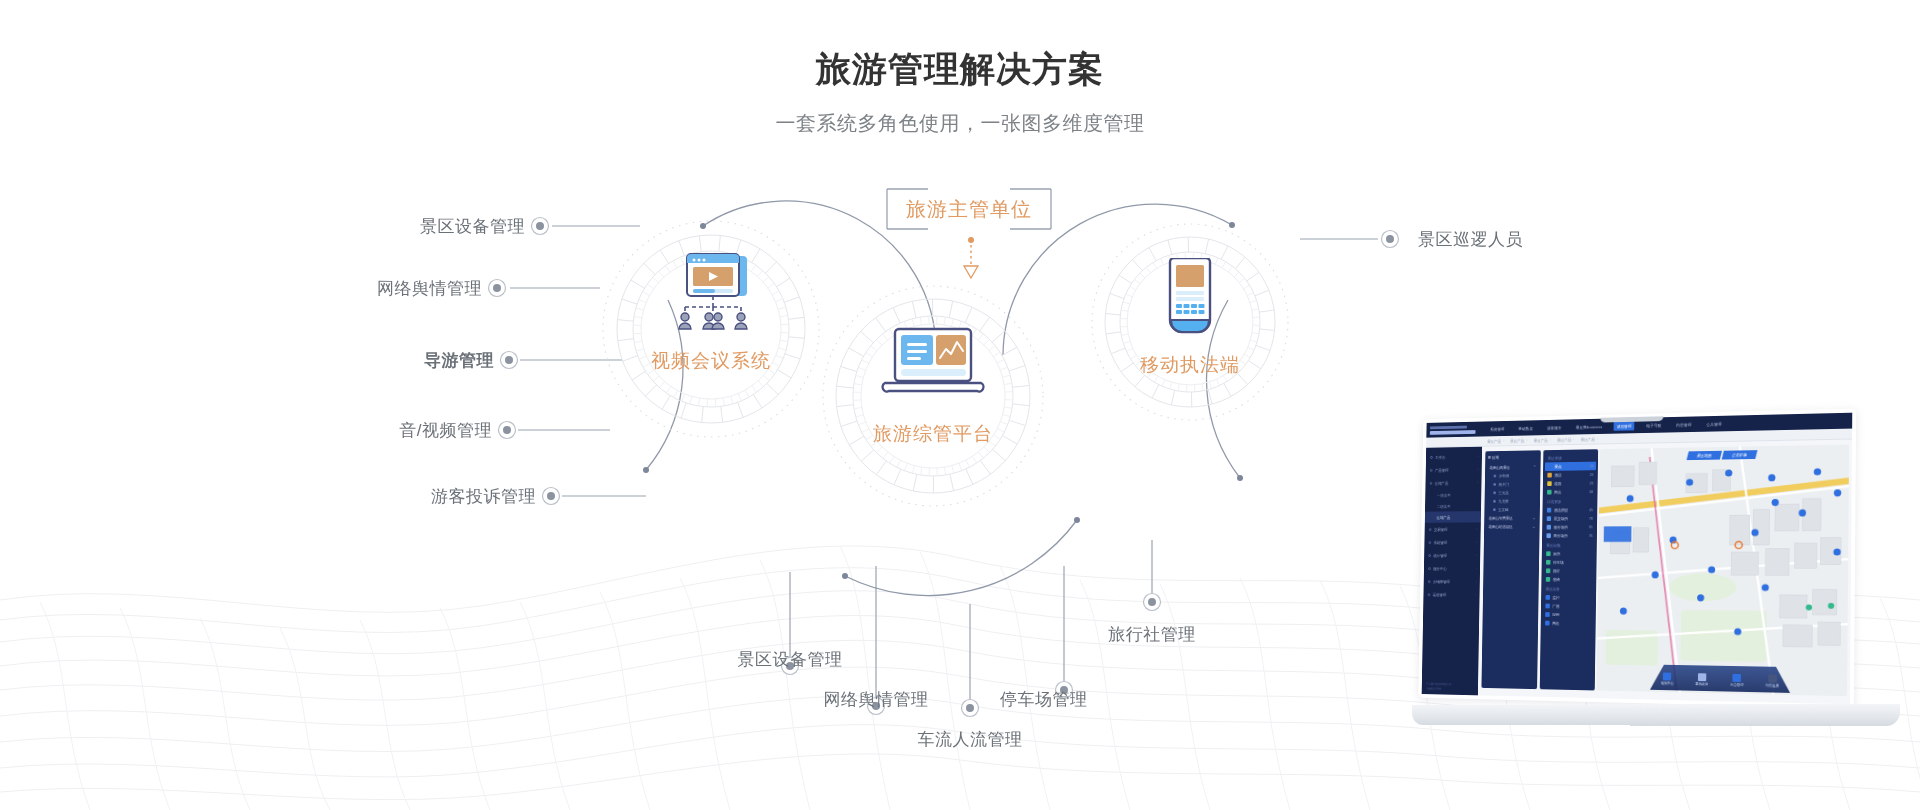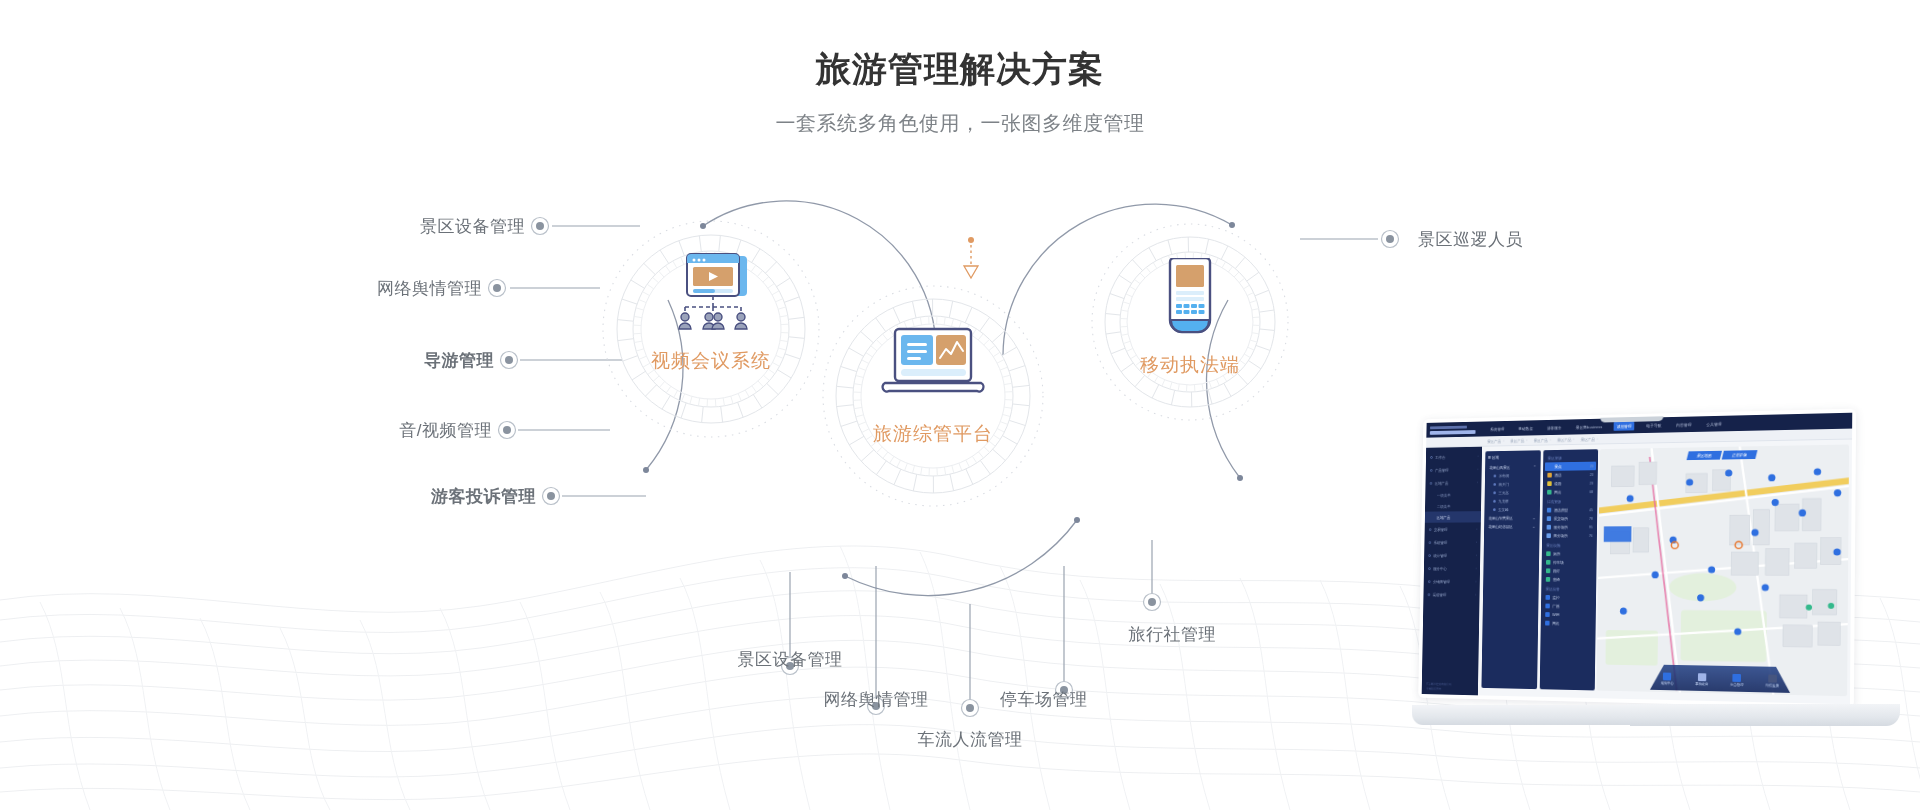--- a/index.html
+++ b/index.html
@@ -278,20 +278,33 @@
     <g fill="#7d879a">
       <circle cx="703" cy="226" r="3"></circle>
       <circle cx="1232" cy="225" r="3"></circle>
       <circle cx="1077" cy="520" r="3"></circle>
       <circle cx="845" cy="576" r="3"></circle>
       <circle cx="646" cy="470" r="3"></circle>
       <circle cx="1240" cy="478" r="3"></circle>
     </g>
   </svg>
 
+  <div class="auth-box">
+    <svg class="frame" viewBox="0 0 166 42">
+      <g stroke="#9aa3b0" stroke-width="1.3" fill="none">
+        <path d="M1,1 L1,41"></path>
+        <path d="M165,1 L165,41"></path>
+        <path d="M1,1 L42,1"></path>
+        <path d="M124,1 L165,1"></path>
+        <path d="M1,41 L42,41"></path>
+        <path d="M124,41 L165,41"></path>
+      </g>
+    </svg>
+    <div class="txt">旅游主管单位</div>
+  </div>
 
   <svg style="position:absolute;left:958px;top:236px;width:26px;height:46px;">
     <circle cx="13" cy="4" r="3" fill="#e09a62"></circle>
     <line x1="13" y1="9" x2="13" y2="29" stroke="#e09a62" stroke-width="1.4" stroke-dasharray="2.5,3"></line>
     <path d="M6,30 L20,30 L13,42 Z" fill="none" stroke="#e09a62" stroke-width="1.3"></path>
   </svg>
 
   <div class="cluster" id="cluster-video">
     <svg class="ring-svg" width="222" height="222" viewBox="0 0 222 222">
       <circle cx="111" cy="111" r="108" fill="none" stroke="#d9dce2" stroke-width="1.1" stroke-dasharray="1.5,5.5"></circle>
@@ -640,29 +653,29 @@
         <path d="M6,56 h96 a4,4 0 0,1 -4,8 h-88 a4,4 0 0,1 -4,-8 z" fill="#ffffff" stroke="#4a5080" stroke-width="2.4"></path>
       </svg>
     </div>
     <div class="label">旅游综管平台</div>
   </div>
 
   <div class="conn-label right-align" style="left:300px; top:215px; width:225px;">景区设备管理</div>
   <div class="conn-label right-align" style="left:260px; top:277px; width:222px;">网络舆情管理</div>
   <div class="conn-label right-align" style="left:270px; top:349px; width:224px;font-weight:bold;">导游管理</div>
   <div class="conn-label right-align" style="left:268px; top:419px; width:224px;">音/视频管理</div>
-  <div class="conn-label right-align" style="left:312px; top:485px; width:224px;font-weight:bold;">游客投诉管理</div>
+  <div class="conn-label right-align" style="left:312px; top:485px; width:224px;">游客投诉管理</div>
 
   <div class="conn-label" style="left:1418px; top:228px;">景区巡逻人员</div>
 
   <div class="conn-label" style="left:726px; top:648px; width:128px; text-align:center;">景区设备管理</div>
   <div class="conn-label" style="left:812px; top:688px; width:128px; text-align:center;">网络舆情管理</div>
   <div class="conn-label" style="left:906px; top:728px; width:128px; text-align:center;">车流人流管理</div>
   <div class="conn-label" style="left:1000px; top:688px; width:128px; ">停车场管理</div>
-  <div class="conn-label" style="left:1088px; top:623px; width:128px; text-align:right;">旅行社管理</div>
+  <div class="conn-label" style="left:1088px; top:623px; width:128px; text-align:center;">旅行社管理</div>
 
   <div class="laptop">
     <div class="laptop-screen">
       <div class="scr-inner">
 
         <div class="scr-topbar">
           <div class="scr-logo">
               <i></i>
               <i></i>
             </div>

